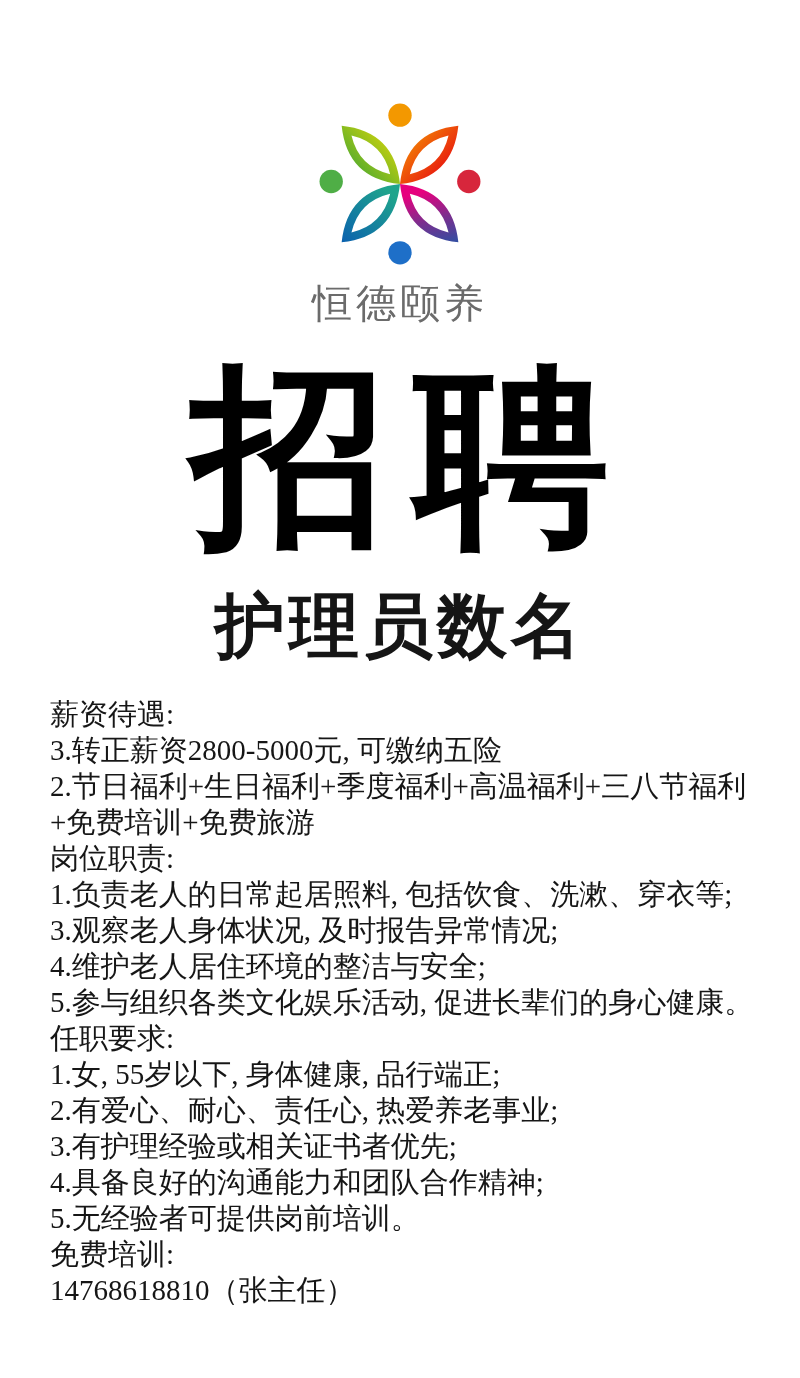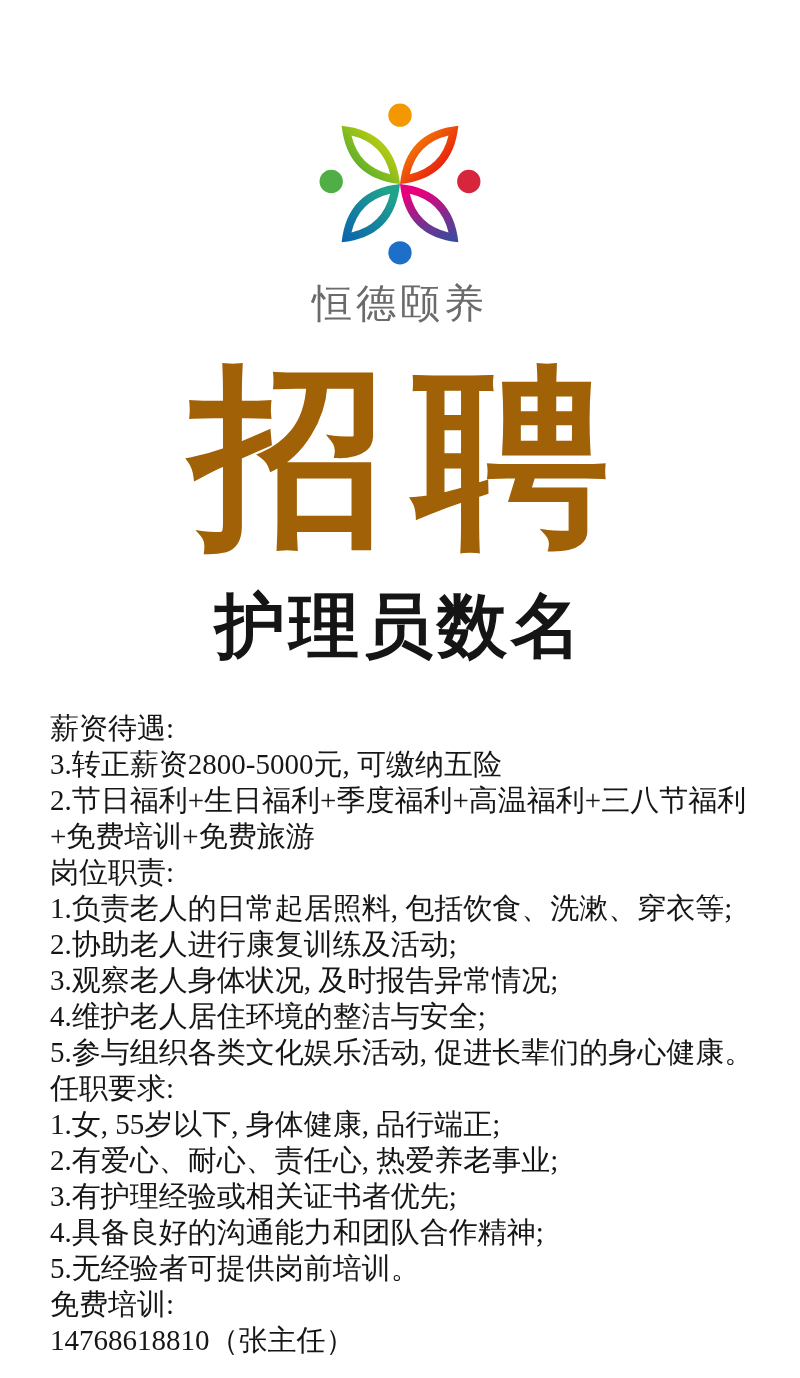--- a/index.html
+++ b/index.html
@@ -26,35 +26,35 @@
     text-align:center;
   }
   .title{
     margin:26px 0 0 0;
     text-align:center;
     font-size:195px;
     line-height:1.02;
     font-weight:900;
     letter-spacing:28px;
     text-indent:28px;
-    color:#a16207;
+    color:#000000;
     font-family:"DejaVu Serif","Liberation Serif",serif;
   }
   .subtitle{
     margin:30px 0 0 0;
     text-align:center;
     font-size:70px;
     line-height:1.15;
     font-weight:600;
     letter-spacing:4px;
     color:#151515;
     font-family:"DejaVu Serif","Liberation Serif",serif;
   }
   .body-text{
-    margin-top:44px;
+    margin-top:30px;
     padding:0 40px 0 50px;
   }
   .line{
     margin:0;
     font-size:29px;
     line-height:36px;
     color:#161616;
     white-space:nowrap;
   }
   .section{margin:0;}
@@ -105,21 +105,20 @@
     <div class="section">
       <p class="line">薪资待遇:</p>
       <p class="line">3.转正薪资2800-5000元, 可缴纳五险</p>
       <p class="line">2.节日福利+生日福利+季度福利+高温福利+三八节福利</p>
       <p class="line">+免费培训+免费旅游</p>
     </div>
 
     <div class="section">
       <p class="line">岗位职责:</p>
       <p class="line">1.负责老人的日常起居照料, 包括饮食、洗漱、穿衣等;</p>
-      <p class="line">2.协助老人进行康复训练及活动;</p>
       <p class="line">3.观察老人身体状况, 及时报告异常情况;</p>
       <p class="line">4.维护老人居住环境的整洁与安全;</p>
       <p class="line">5.参与组织各类文化娱乐活动, 促进长辈们的身心健康。</p>
     </div>
 
     <div class="section">
       <p class="line">任职要求:</p>
       <p class="line">1.女, 55岁以下, 身体健康, 品行端正;</p>
       <p class="line">2.有爱心、耐心、责任心, 热爱养老事业;</p>
       <p class="line">3.有护理经验或相关证书者优先;</p>

